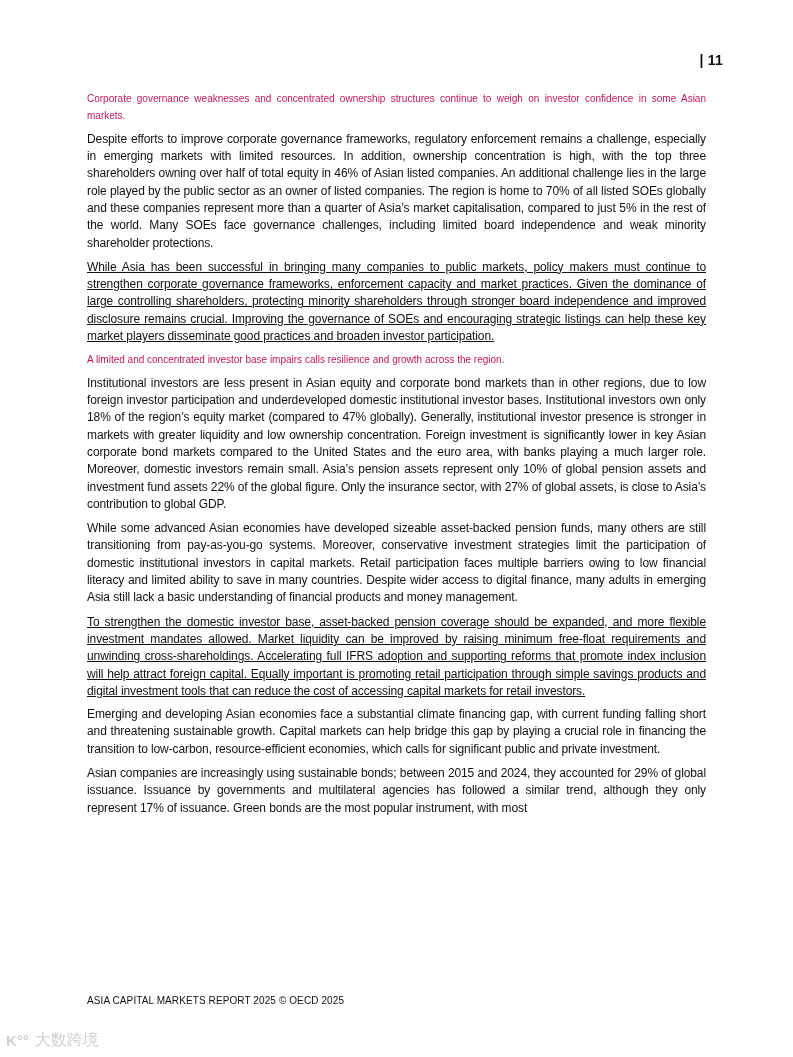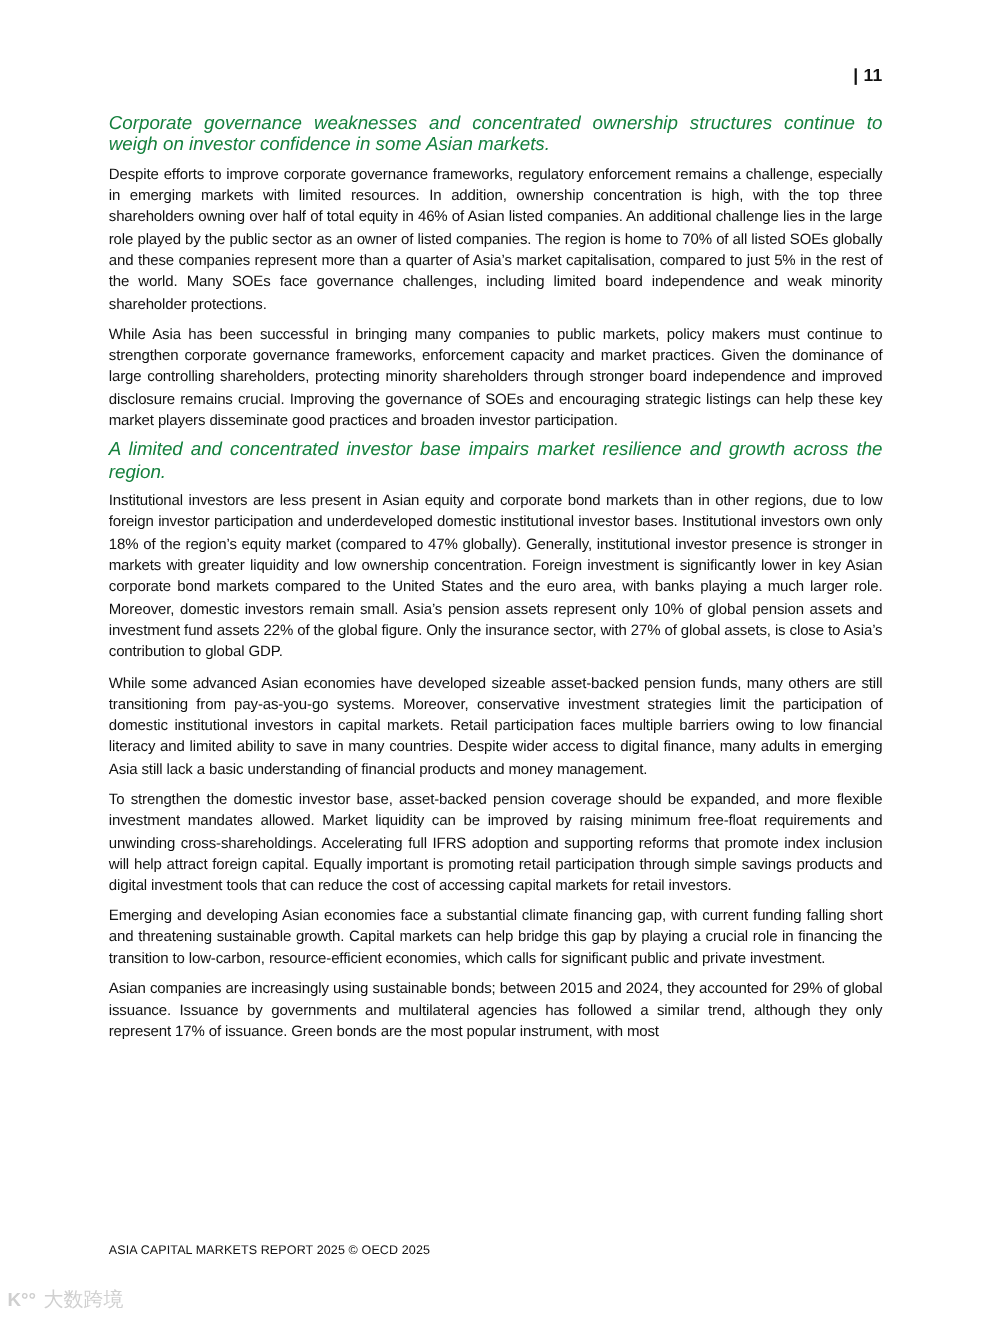--- a/index.html
+++ b/index.html
@@ -11,49 +11,48 @@
       width: 793px;
       height: 1057px;
       position: relative;
       overflow: hidden;
       font-family: "Liberation Sans", sans-serif;
       color: #111111;
     }
     .page-number {
       position: absolute;
       top: 52px;
-      right: 87px;
+      right: 70px;
       font-size: 14px;
       font-weight: bold;
       color: #111111;
       letter-spacing: 0.2px;
     }
     .content {
       position: absolute;
       left: 87px;
       top: 90px;
       width: 619px;
     }
     .subheading {
       margin: 0 0 6px 0;
-      font-size: 15px;
+      font-size: 10px;
       line-height: 17.4px;
-      font-style: italic;
-      color: #15803d;
+      color: #be185d;
       text-align: justify;
     }
     .para {
       margin: 0 0 7px 0;
       font-size: 12px;
       line-height: 17.3px;
       text-align: justify;
       letter-spacing: -0.1px;
       color: #111111;
     }
-    .para.tight { margin-bottom: 6px; }
+    .para.tight { margin-bottom: 6px; text-decoration: underline; }
     .footer {
       position: absolute;
       left: 87px;
       top: 995px;
       font-size: 10px;
       color: #111111;
       letter-spacing: 0.1px;
     }
     .watermark {
       position: absolute;
@@ -73,21 +72,21 @@
   </style>
 </head>
 <body>
 
 <div class="page-number">| 11</div>
 
 <div class="content">
   <p class="subheading">Corporate governance weaknesses and concentrated ownership structures continue to weigh on investor confidence in some Asian markets.</p>
   <p class="para">Despite efforts to improve corporate governance frameworks, regulatory enforcement remains a challenge, especially in emerging markets with limited resources. In addition, ownership concentration is high, with the top three shareholders owning over half of total equity in 46% of Asian listed companies. An additional challenge lies in the large role played by the public sector as an owner of listed companies. The region is home to 70% of all listed SOEs globally and these companies represent more than a quarter of Asia’s market capitalisation, compared to just 5% in the rest of the world. Many SOEs face governance challenges, including limited board independence and weak minority shareholder protections.</p>
   <p class="para tight">While Asia has been successful in bringing many companies to public markets, policy makers must continue to strengthen corporate governance frameworks, enforcement capacity and market practices. Given the dominance of large controlling shareholders, protecting minority shareholders through stronger board independence and improved disclosure remains crucial. Improving the governance of SOEs and encouraging strategic listings can help these key market players disseminate good practices and broaden investor participation.</p>
-  <p class="subheading">A limited and concentrated investor base impairs market resilience and growth across the region.</p>
+  <p class="subheading">A limited and concentrated investor base impairs calls resilience and growth across the region.</p>
   <p class="para">Institutional investors are less present in Asian equity and corporate bond markets than in other regions, due to low foreign investor participation and underdeveloped domestic institutional investor bases. Institutional investors own only 18% of the region’s equity market (compared to 47% globally). Generally, institutional investor presence is stronger in markets with greater liquidity and low ownership concentration. Foreign investment is significantly lower in key Asian corporate bond markets compared to the United States and the euro area, with banks playing a much larger role. Moreover, domestic investors remain small. Asia’s pension assets represent only 10% of global pension assets and investment fund assets 22% of the global figure. Only the insurance sector, with 27% of global assets, is close to Asia’s contribution to global GDP.</p>
   <p class="para">While some advanced Asian economies have developed sizeable asset-backed pension funds, many others are still transitioning from pay-as-you-go systems. Moreover, conservative investment strategies limit the participation of domestic institutional investors in capital markets. Retail participation faces multiple barriers owing to low financial literacy and limited ability to save in many countries. Despite wider access to digital finance, many adults in emerging Asia still lack a basic understanding of financial products and money management.</p>
   <p class="para tight">To strengthen the domestic investor base, asset-backed pension coverage should be expanded, and more flexible investment mandates allowed. Market liquidity can be improved by raising minimum free-float requirements and unwinding cross-shareholdings. Accelerating full IFRS adoption and supporting reforms that promote index inclusion will help attract foreign capital. Equally important is promoting retail participation through simple savings products and digital investment tools that can reduce the cost of accessing capital markets for retail investors.</p>
   <p class="para">Emerging and developing Asian economies face a substantial climate financing gap, with current funding falling short and threatening sustainable growth. Capital markets can help bridge this gap by playing a crucial role in financing the transition to low-carbon, resource-efficient economies, which calls for significant public and private investment.</p>
   <p class="para">Asian companies are increasingly using sustainable bonds; between 2015 and 2024, they accounted for 29% of global issuance. Issuance by governments and multilateral agencies has followed a similar trend, although they only represent 17% of issuance. Green bonds are the most popular instrument, with most</p>
 </div>
 
 <div class="footer">ASIA CAPITAL MARKETS REPORT 2025 © OECD 2025</div>
 
 <div class="watermark">

